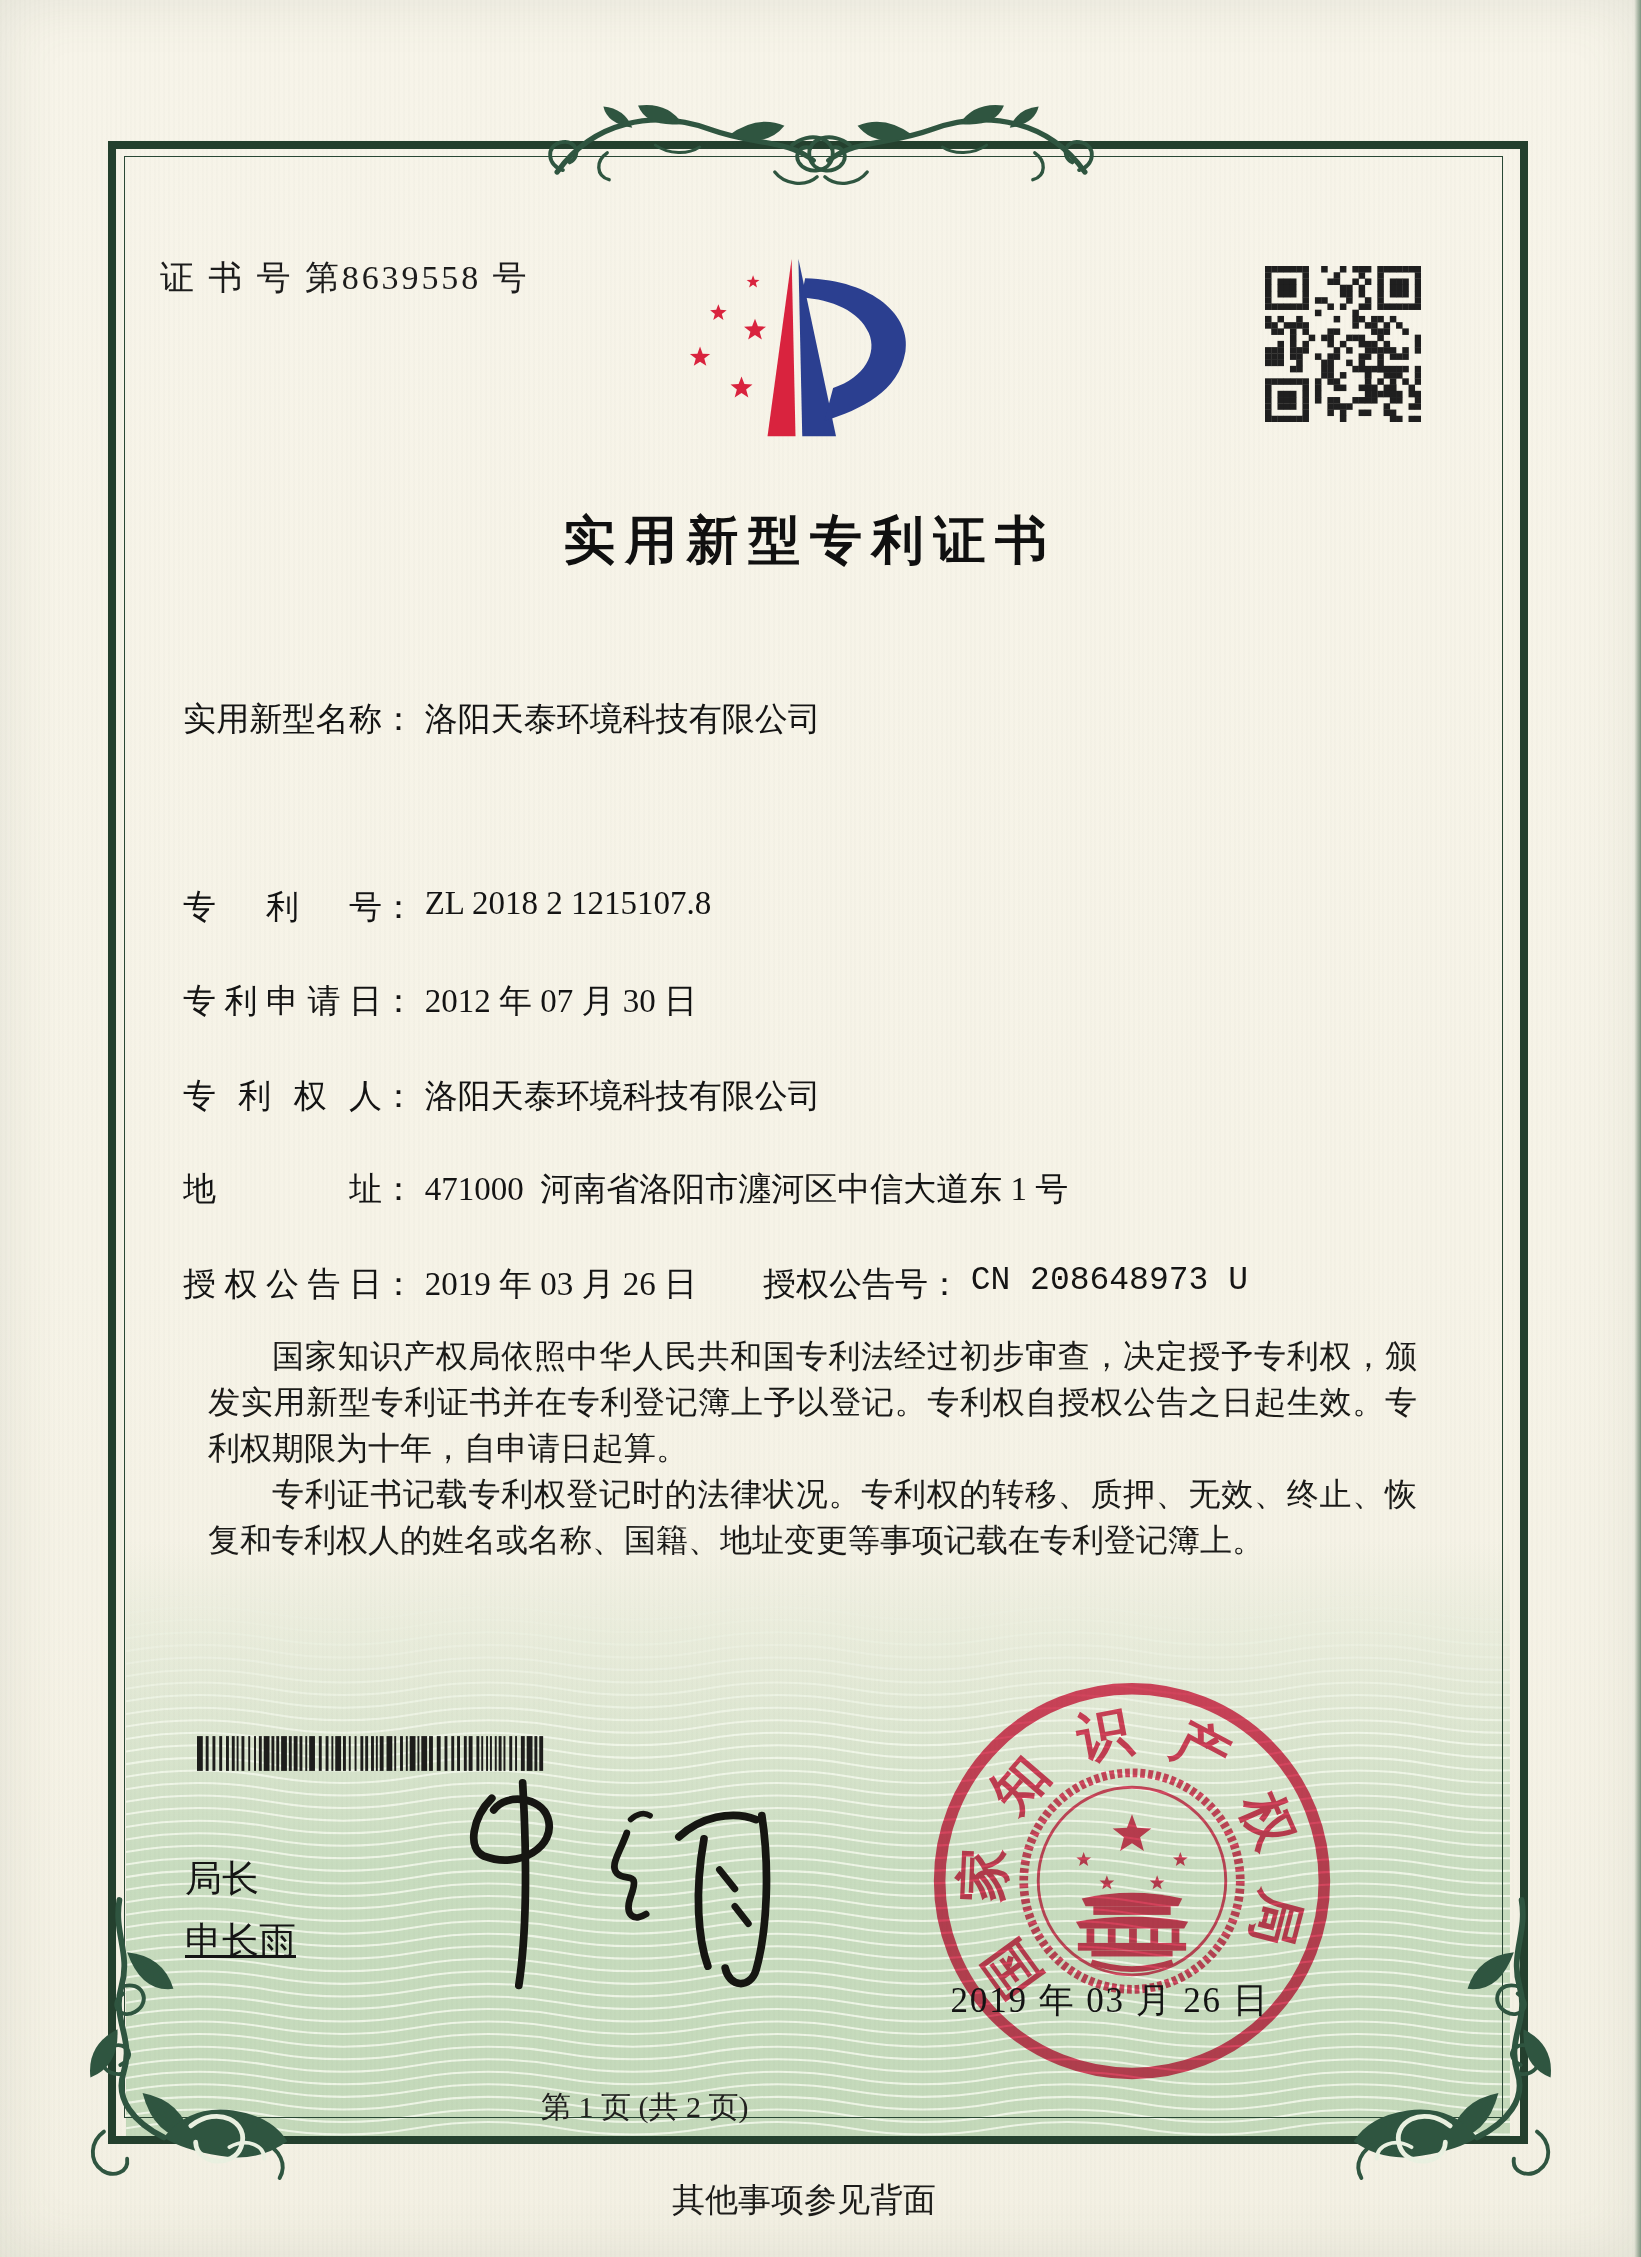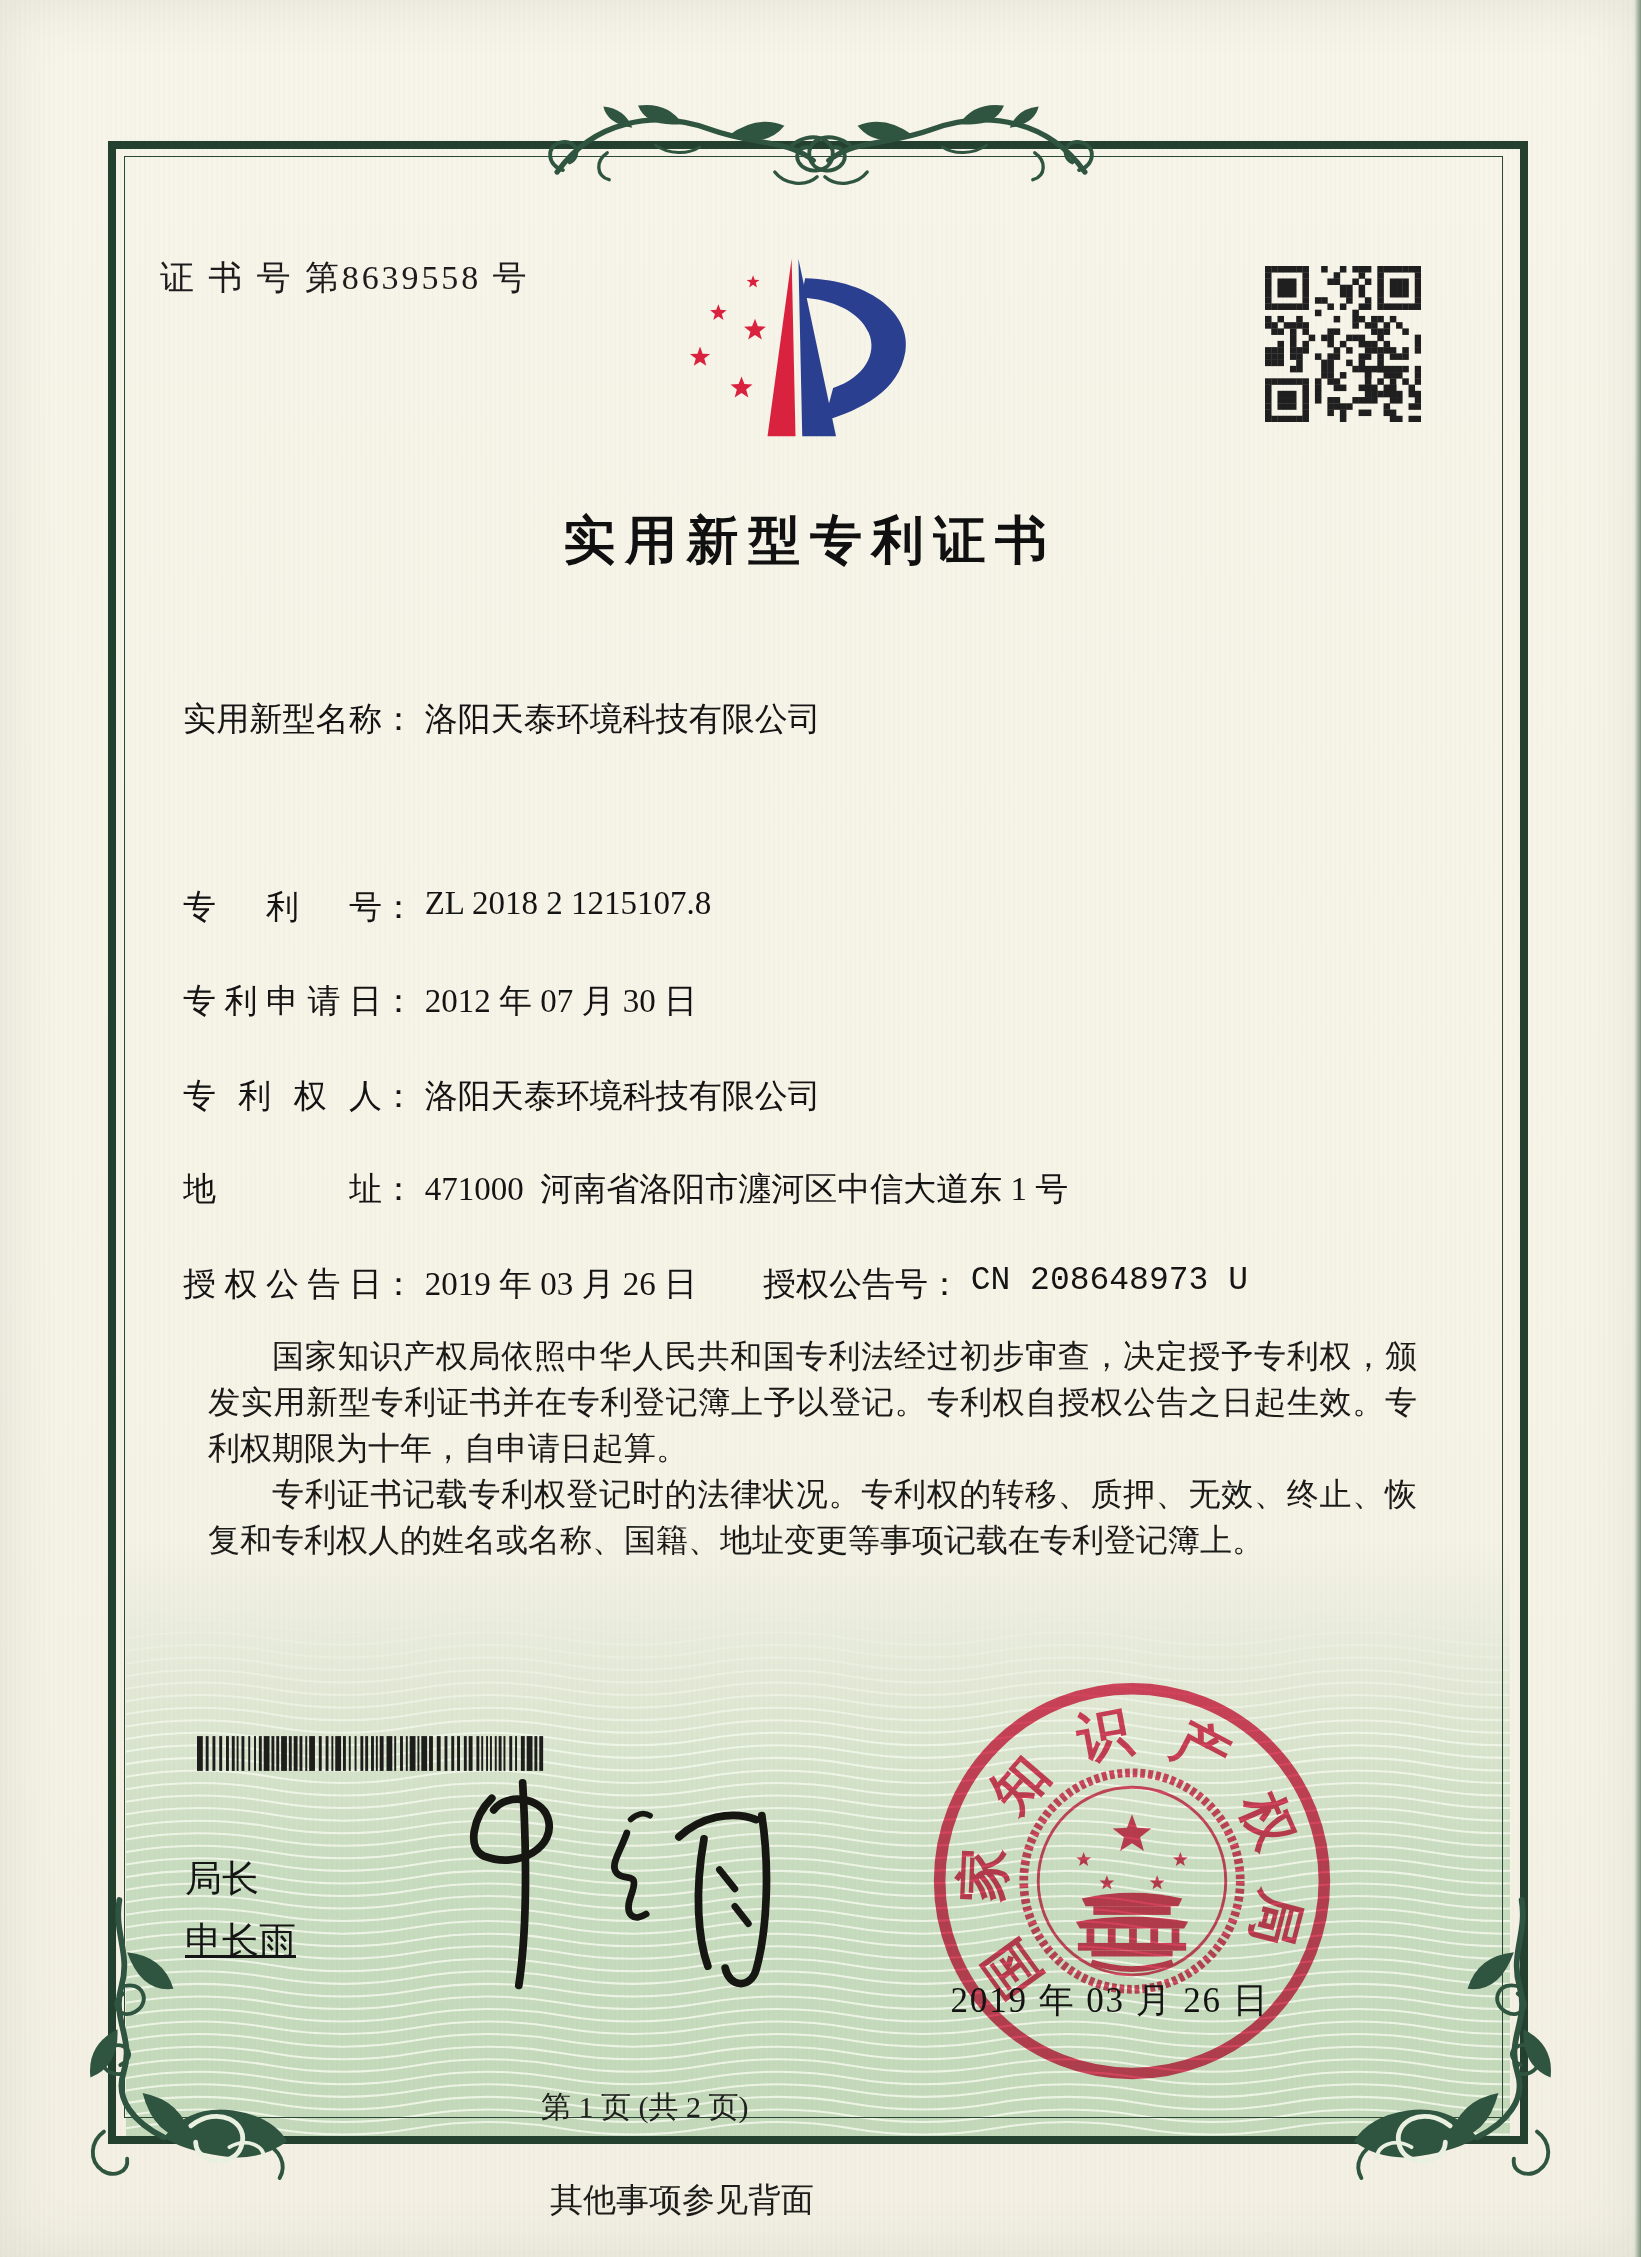--- a/index.html
+++ b/index.html
@@ -32,21 +32,21 @@
   .flabel{display:inline-block;width:199px;text-align:justify;text-align-last:justify;vertical-align:top;}
   .fcolon{display:inline-block;vertical-align:top;}
   .fvalue{display:inline-block;margin-left:9.7px;vertical-align:top;white-space:pre;}
   .grant2{position:absolute;left:580px;top:0;white-space:nowrap;font-family:Liberation Mono, monospace;}
   .body-text{left:208px;top:1333px;width:1209px;font-size:32px;line-height:46px;text-align:justify;color:#1a1a18;}
   .body-text p{margin:0;text-indent:2em;}
   .director-title{left:185px;top:1854px;font-size:37px;font-family:"Liberation Sans","DejaVu Sans",sans-serif;color:#151515;}
   .director-name{left:185px;top:1916px;font-size:37px;font-family:"Liberation Sans","DejaVu Sans",sans-serif;color:#151515;text-decoration:underline;}
   .seal-date{left:946px;top:1977px;width:328px;text-align:center;font-size:35px;letter-spacing:1.9px;color:#141414;z-index:6;}
   .page-info{left:541px;top:2087px;width:406px;text-align:left;font-size:30px;color:#20201e;}
-  .back-note{left:550px;top:2178px;width:386px;text-align:left;font-size:33px;color:#1c1c1a;}
+  .back-note{left:550px;top:2178px;width:386px;text-align:right;font-size:33px;color:#1c1c1a;}
   .seal{mix-blend-mode:multiply;}
   .sig{z-index:5;}
 </style>
 </head>
 <body>
 
 <div class="page">
 
   <div class="abs wave-zone">
     <svg id="waves" width="1384" height="596" viewBox="0 0 1433 617">

